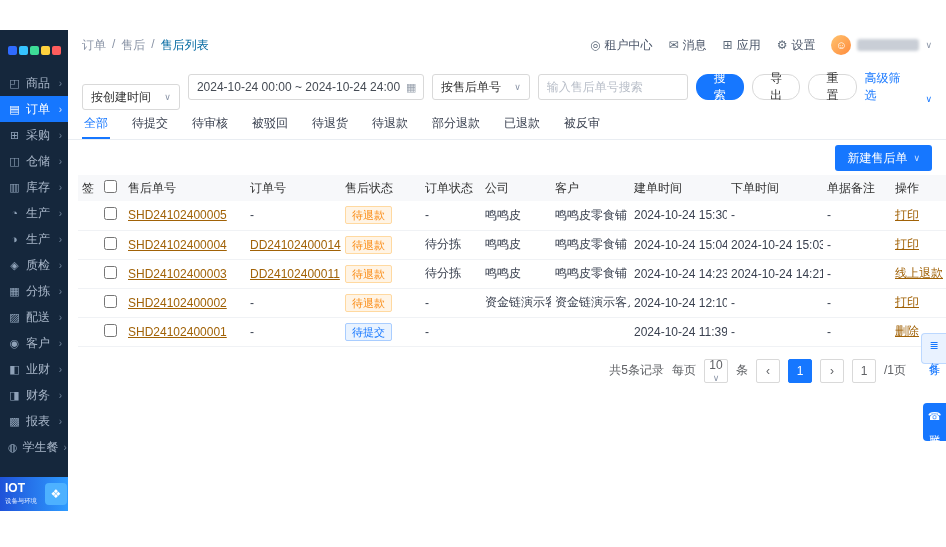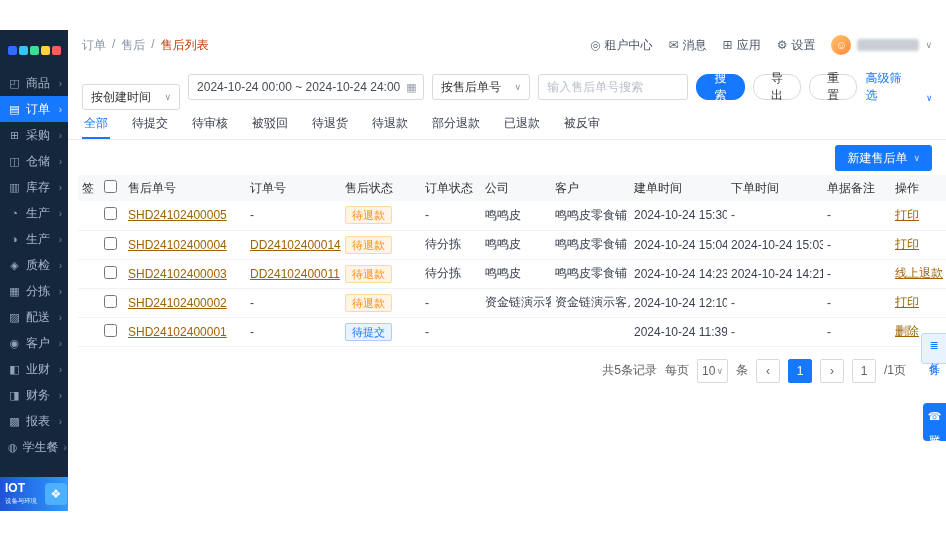--- a/index.html
+++ b/index.html
@@ -25,21 +25,21 @@
     display:flex; align-items:center; padding:0 5px; gap:0; }
   .iot-t { color:#fff; font-size:12px; font-weight:bold; line-height:13px; }
   .iot-s { color:#dfeaff; font-size:8px; transform:scale(.8); transform-origin:left center; white-space:nowrap; }
   .iot-logo { width:22px; height:22px; background:#4db1ff; border-radius:4px; color:#fff;
     display:flex; align-items:center; justify-content:center; font-size:12px; margin-left:auto; flex:none; }
 
   
   .main { position:absolute; left:68px; top:0; right:0; bottom:0; background:#fff; }
   .hdr { height:30px; display:flex; align-items:center; padding:0 14px; font-size:12px; }
   .crumb { display:flex; gap:6px; color:#8a94a6; }
-  .crumb .cur { color:#c2410c; }
+  .crumb .cur { color:#0369a1; }
   .hdr-right { margin-left:auto; display:flex; align-items:center; gap:16px; color:#4a5568; }
   .hact { display:flex; align-items:center; gap:4px; font-size:12px; cursor:pointer; }
   .hact .ic { font-size:12px; color:#5b6878; }
   .userbox { display:flex; align-items:center; gap:6px; cursor:pointer; }
   .avatar { width:20px; height:20px; border-radius:50%; background:linear-gradient(135deg,#ffc36e,#ff8a3c);
     display:flex; align-items:center; justify-content:center; color:#fff; font-size:11px; }
   .blurname { width:62px; height:12px; background:#c9ced6; border-radius:3px; filter:blur(1.5px); }
   .caret { font-size:9px; color:#8a94a6; }
 
   .filters { display:flex; align-items:center; gap:8px; padding:4px 14px; font-size:12px; }
@@ -47,21 +47,21 @@
     padding:0 8px; background:#fff; color:#333; gap:6px; cursor:pointer; white-space:nowrap; }
   .ctrl .caret { margin-left:auto; }
   .sel1 { width:104px;margin-top:20px; } .date { width:236px; color:#454b54; } .sel2 { width:104px; }
   .sin { width:160px; cursor:text; }
   .sin input { border:none; outline:none; width:100%; font-size:12px; font-family:inherit; color:#333; }
   .sin input::placeholder { color:#b8bec8; }
   .calic { color:#9aa3af; font-size:11px; margin-left:auto; }
   .btn { height:26px; padding:0 12px; border:1px solid #d9d9d9; border-radius:12px; background:#fff;
     color:#333; font-size:12px; display:flex; align-items:center; cursor:pointer; }
   .btn.primary { background:#1677ff; border-color:#1677ff; color:#fff; }
-  .adv { margin-left:auto; color:#1677ff; display:flex; align-items:flex-end; gap:18px; cursor:pointer;font-family:Liberation Mono, monospace; }
+  .adv { margin-left:auto; color:#1677ff; display:flex; align-items:flex-end; gap:18px; cursor:pointer; }
   .adv .caret { color:#1677ff; }
 
   .tabs { display:flex; gap:20px; padding:0 14px; border-bottom:1px solid #e9edf2; font-size:12px;
     color:#3a4150; height:26px; align-items:flex-end; }
   .tab { padding:0 2px 7px; cursor:pointer; }
   .tab.active { color:#1677ff; border-bottom:2px solid #1677ff; padding-bottom:5px; }
 
   .toolbar { display:flex; justify-content:flex-end; padding:5px 14px 4px; }
   .newbtn { background:#1677ff; color:#fff; height:26px; border-radius:3px; padding:0 12px;
     font-size:12px; display:flex; align-items:center; gap:6px; border:none; cursor:pointer;
@@ -76,21 +76,21 @@
     border-radius:2px; padding:0 6px; }
   .badge.orange { color:#fa8c16; background:#fff4e5; border:1px solid #ffd9a0; }
   .badge.blue { color:#1677ff; background:#e9f3ff; border:1px solid #a9cdff; }
   input[type=checkbox]{ width:13px; height:13px; cursor:pointer; }
 
   .pager { display:flex; align-items:center; justify-content:flex-end; gap:8px; padding:12px 40px 0 0;
     font-size:12px; color:#606266; }
   .pbox { min-width:24px; height:24px; border:1px solid #d9d9d9; border-radius:2px; display:flex;
     align-items:center; justify-content:center; background:#fff; cursor:pointer; padding:0 4px; }
   .pbox.active { background:#1677ff; border-color:#1677ff; color:#fff; }
-  .psel { gap:1px; display:flex; align-items:center; }
+  .psel { gap:1px; display:flex; align-items:center;flex-direction:column; }
 
   
   .task-fab { position:absolute; right:0; top:333px; width:25px; padding:5px 2px; background:#e9f2ff;
     border:1px solid #bcd8ff; border-right:none; border-radius:4px 0 0 4px; color:#1677ff;
     display:flex; flex-direction:column; align-items:center; gap:2px; font-size:11px; cursor:pointer; }
   .vtext { writing-mode:vertical-lr; letter-spacing:2px; }
   .support-fab { position:absolute; right:0; top:403px; width:23px; padding:7px 0; background:#1677ff;
     border-radius:4px 0 0 4px; color:#fff; display:flex; flex-direction:column; align-items:center;
     gap:3px; font-size:11px; cursor:pointer; }
 </style>

